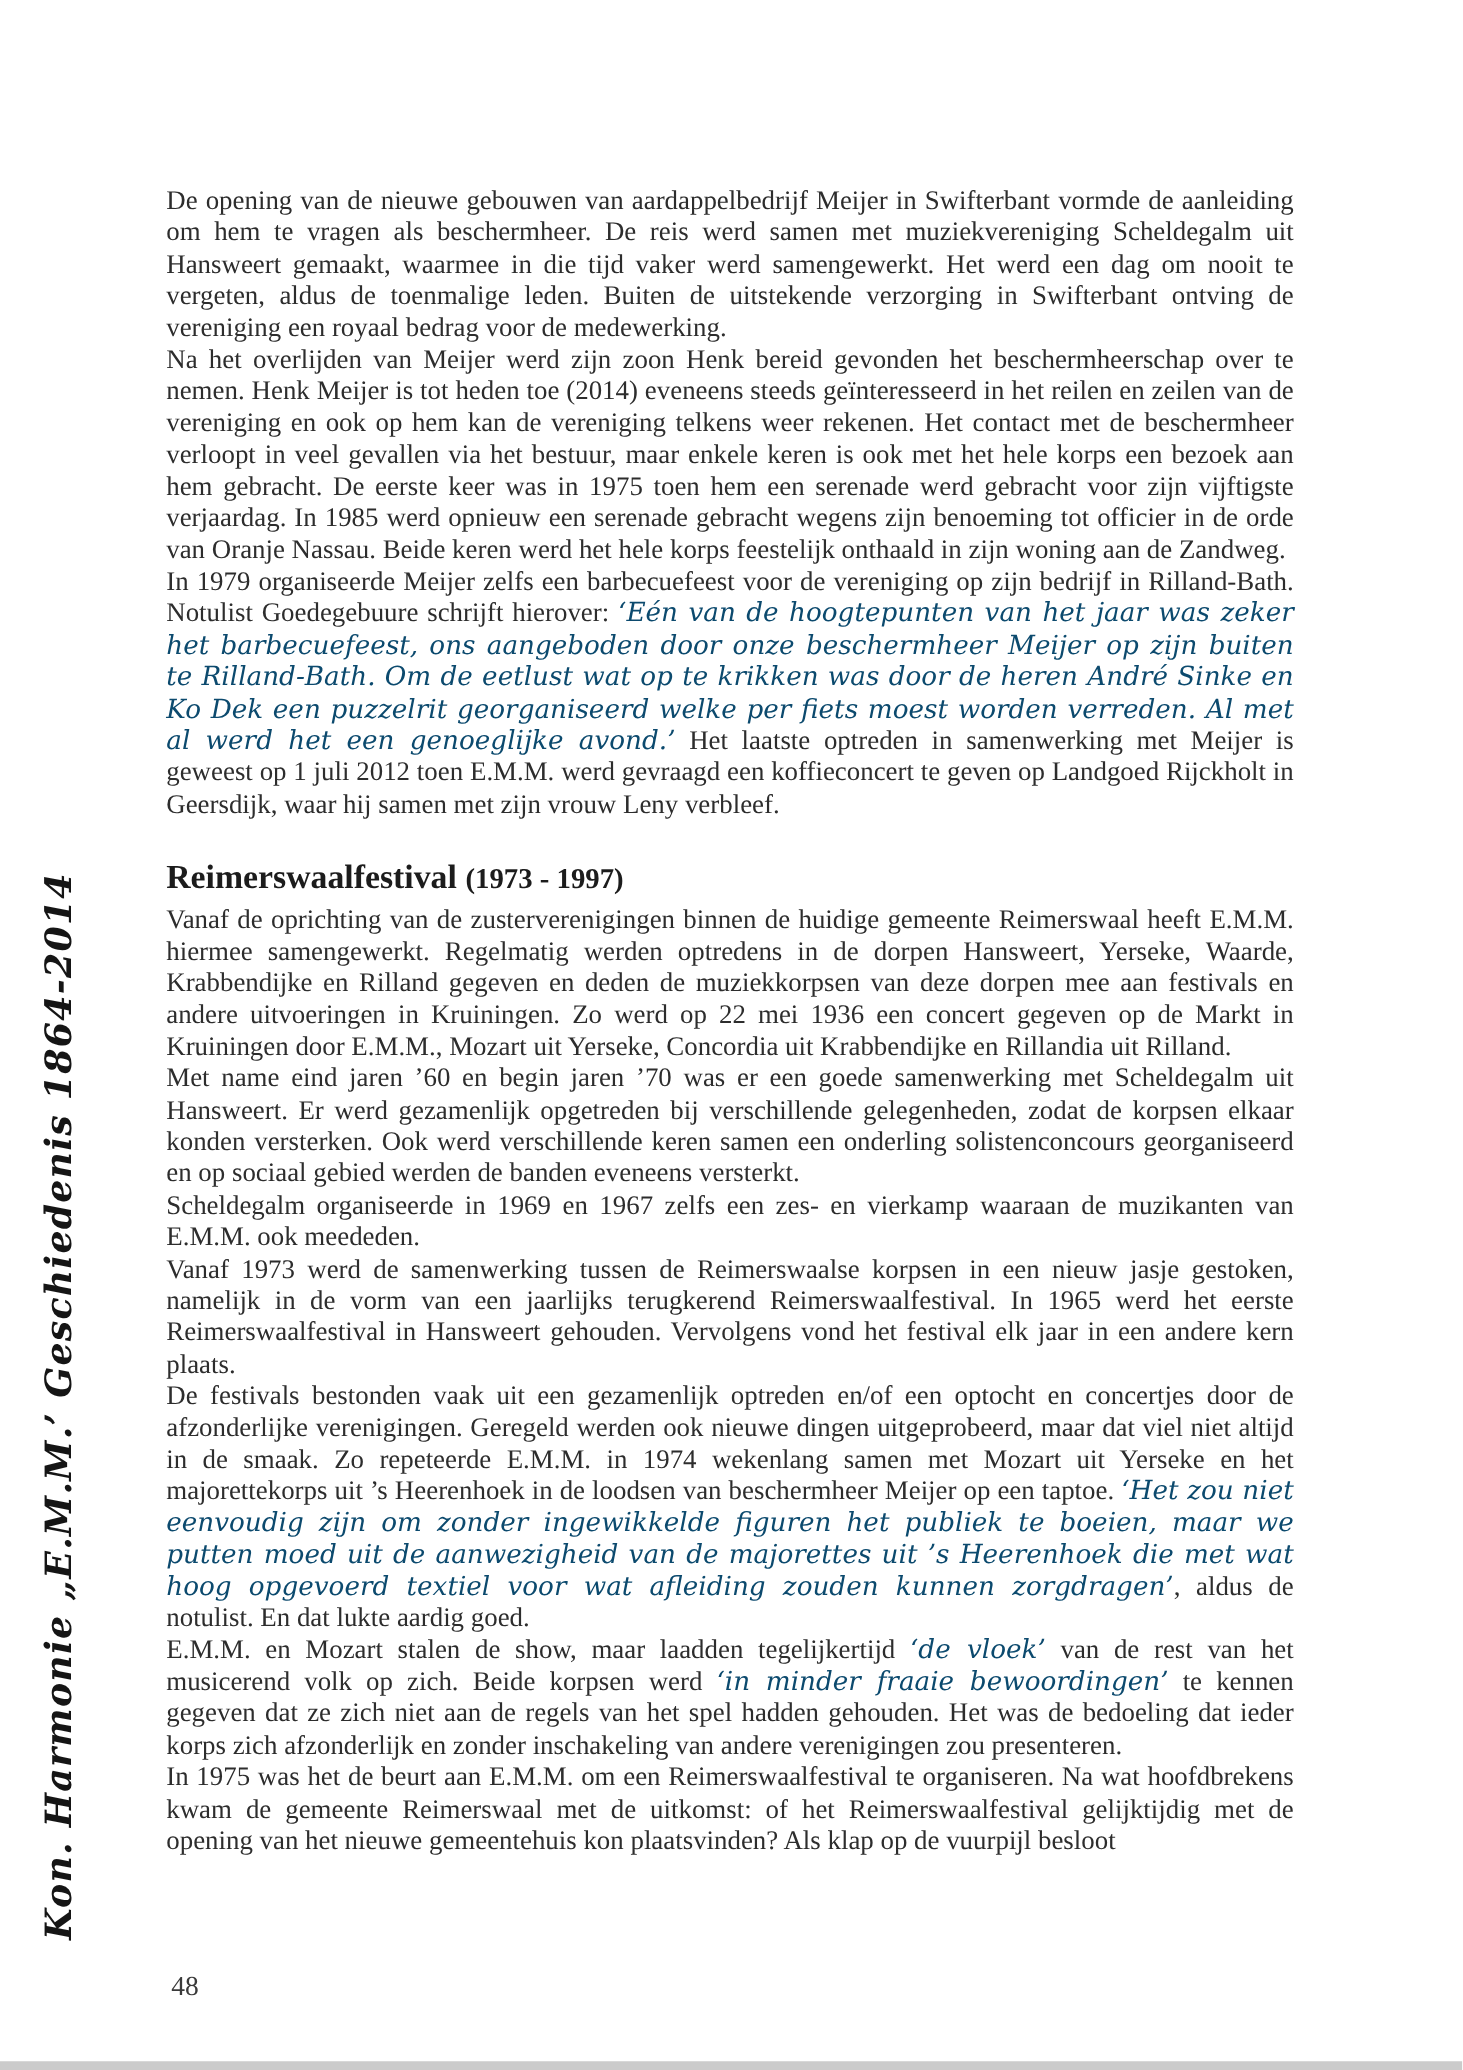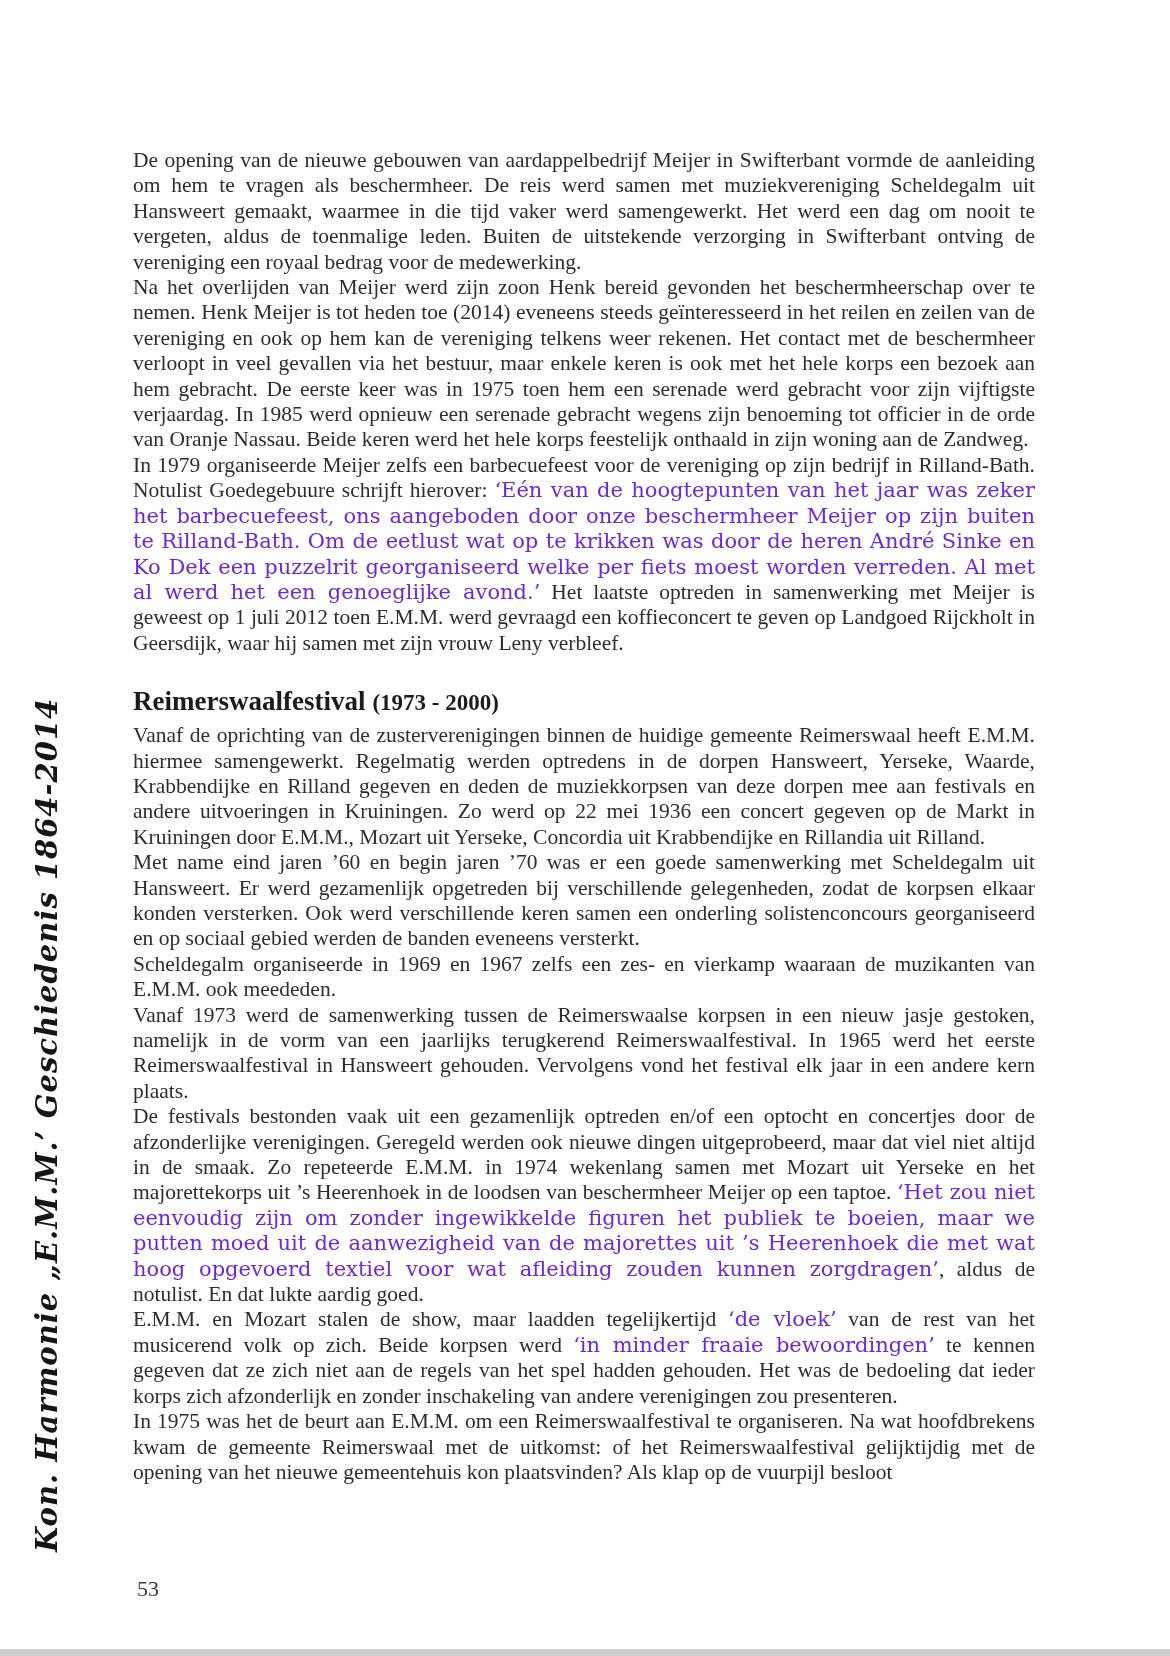--- a/index.html
+++ b/index.html
@@ -17,21 +17,22 @@
     top: 128px;
     width: 902px;
     color: #2d2d2d;
     font-size: 21.5px;
     line-height: 25.4px;
     text-align: justify;
     margin-top: 20px;
   }
   .para { margin: 0; }
   .script {
-    color: #6d28d9;
+    font-style: italic;
+    color: #0c4a6e;
     font-family: "DejaVu Serif", serif;
     font-size: 21px;
   }
   .section-heading {
     margin: 30px 0 5px 0;
     font-size: 27px;
     line-height: 30px;
     font-weight: bold;
     color: #1c1c1c;
     text-align: left;
@@ -79,32 +80,32 @@
 
   <div class="textblock">
 
     <section>
         <p class="para"><span class="normal">De opening van de nieuwe gebouwen van aardappelbedrijf Meijer in Swifterbant vormde de aanleiding om hem te vragen als beschermheer. De reis werd samen met muziekvereniging Scheldegalm uit Hansweert gemaakt, waarmee in die tijd vaker werd samengewerkt. Het werd een dag om nooit te vergeten, aldus de toenmalige leden. Buiten de uitstekende verzorging in Swifterbant ontving de vereniging een royaal bedrag voor de medewerking.</span></p>
         <p class="para"><span class="normal">Na het overlijden van Meijer werd zijn zoon Henk bereid gevonden het beschermheerschap over te nemen. Henk Meijer is tot heden toe (2014) eveneens steeds geïnteresseerd in het reilen en zeilen van de vereniging en ook op hem kan de vereniging telkens weer rekenen. Het contact met de beschermheer verloopt in veel gevallen via het bestuur, maar enkele keren is ook met het hele korps een bezoek aan hem gebracht. De eerste keer was in 1975 toen hem een serenade werd gebracht voor zijn vijftigste verjaardag. In 1985 werd opnieuw een serenade gebracht wegens zijn benoeming tot officier in de orde van Oranje Nassau. Beide keren werd het hele korps feestelijk onthaald in zijn woning aan de Zandweg.</span></p>
         <p class="para"><span class="normal">In 1979 organiseerde Meijer zelfs een barbecuefeest voor de vereniging op zijn bedrijf in Rilland-Bath. Notulist Goedegebuure schrijft hierover: </span><span class="script">‘Eén van de hoogtepunten van het jaar was zeker het barbecuefeest, ons aangeboden door onze beschermheer Meijer op zijn buiten te Rilland-Bath. Om de eetlust wat op te krikken was door de heren André Sinke en Ko Dek een puzzelrit georganiseerd welke per fiets moest worden verreden. Al met al werd het een genoeglijke avond.’</span><span class="normal"> Het laatste optreden in samenwerking met Meijer is geweest op 1 juli 2012 toen E.M.M. werd gevraagd een koffieconcert te geven op Landgoed Rijckholt in Geersdijk, waar hij samen met zijn vrouw Leny verbleef.</span></p>
       </section>
 
     <h2 class="section-heading">
-      <span>Reimerswaalfestival</span><span class="sub">(1973 - 2000)</span>
+      <span>Reimerswaalfestival</span><span class="sub">(1973 - 1997)</span>
     </h2>
 
     <section>
         <p class="para"><span class="normal">Vanaf de oprichting van de zusterverenigingen binnen de huidige gemeente Reimerswaal heeft E.M.M. hiermee samengewerkt. Regelmatig werden optredens in de dorpen Hansweert, Yerseke, Waarde, Krabbendijke en Rilland gegeven en deden de muziekkorpsen van deze dorpen mee aan festivals en andere uitvoeringen in Kruiningen. Zo werd op 22 mei 1936 een concert gegeven op de Markt in Kruiningen door E.M.M., Mozart uit Yerseke, Concordia uit Krabbendijke en Rillandia uit Rilland.</span></p>
         <p class="para"><span class="normal">Met name eind jaren ’60 en begin jaren ’70 was er een goede samenwerking met Scheldegalm uit Hansweert. Er werd gezamenlijk opgetreden bij verschillende gelegenheden, zodat de korpsen elkaar konden versterken. Ook werd verschillende keren samen een onderling solistenconcours georganiseerd en op sociaal gebied werden de banden eveneens versterkt.</span></p>
         <p class="para"><span class="normal">Scheldegalm organiseerde in 1969 en 1967 zelfs een zes- en vierkamp waaraan de muzikanten van E.M.M. ook meededen.</span></p>
         <p class="para"><span class="normal">Vanaf 1973 werd de samenwerking tussen de Reimerswaalse korpsen in een nieuw jasje gestoken, namelijk in de vorm van een jaarlijks terugkerend Reimerswaalfestival. In 1965 werd het eerste Reimerswaalfestival in Hansweert gehouden. Vervolgens vond het festival elk jaar in een andere kern plaats.</span></p>
         <p class="para"><span class="normal">De festivals bestonden vaak uit een gezamenlijk optreden en/of een optocht en concertjes door de afzonderlijke verenigingen. Geregeld werden ook nieuwe dingen uitgeprobeerd, maar dat viel niet altijd in de smaak. Zo repeteerde E.M.M. in 1974 wekenlang samen met Mozart uit Yerseke en het majorettekorps uit ’s Heerenhoek in de loodsen van beschermheer Meijer op een taptoe. </span><span class="script">‘Het zou niet eenvoudig zijn om zonder ingewikkelde figuren het publiek te boeien, maar we putten moed uit de aanwezigheid van de majorettes uit ’s Heerenhoek die met wat hoog opgevoerd textiel voor wat afleiding zouden kunnen zorgdragen’</span><span class="normal">, aldus de notulist. En dat lukte aardig goed.</span></p>
         <p class="para"><span class="normal">E.M.M. en Mozart stalen de show, maar laadden tegelijkertijd </span><span class="script">‘de vloek’</span><span class="normal"> van de rest van het musicerend volk op zich. Beide korpsen werd </span><span class="script">‘in minder fraaie bewoordingen’</span><span class="normal"> te kennen gegeven dat ze zich niet aan de regels van het spel hadden gehouden. Het was de bedoeling dat ieder korps zich afzonderlijk en zonder inschakeling van andere verenigingen zou presenteren.</span></p>
         <p class="para"><span class="normal">In 1975 was het de beurt aan E.M.M. om een Reimerswaalfestival te organiseren. Na wat hoofdbrekens kwam de gemeente Reimerswaal met de uitkomst: of het Reimerswaalfestival gelijktijdig met de opening van het nieuwe gemeentehuis kon plaatsvinden?  Als klap op de vuurpijl besloot</span></p>
       </section>
 
   </div>
 
-  <div class="page-number">53</div>
+  <div class="page-number">48</div>
 
   <div class="bottom-edge"></div>
 
 </div>
 
 </body></html>

